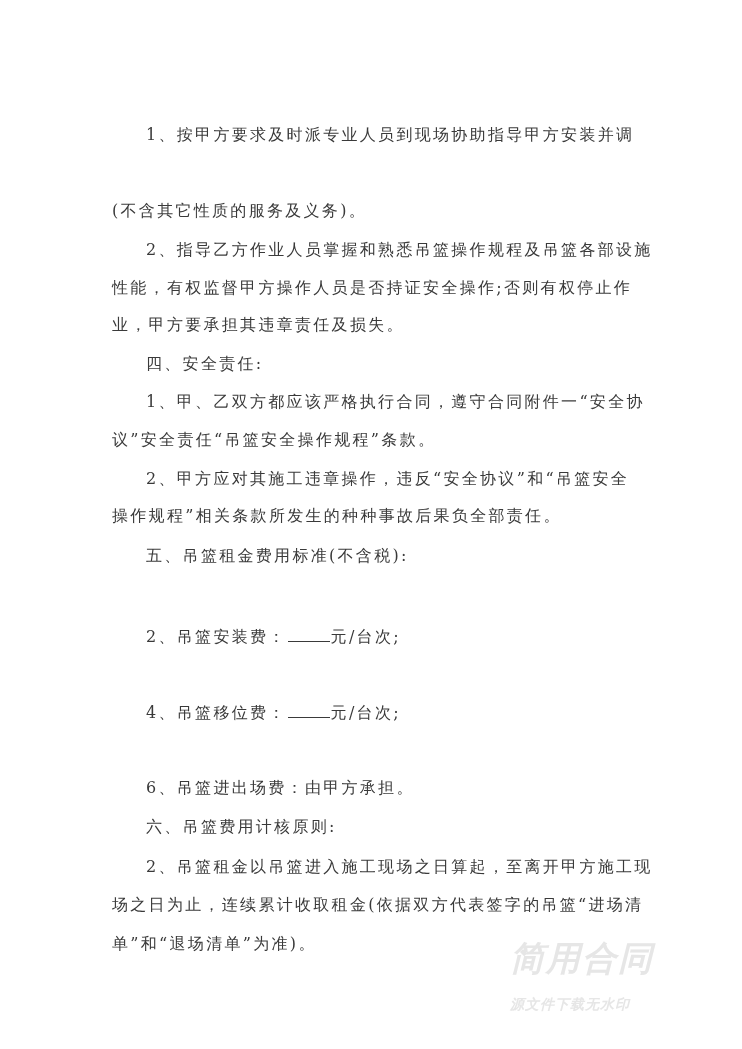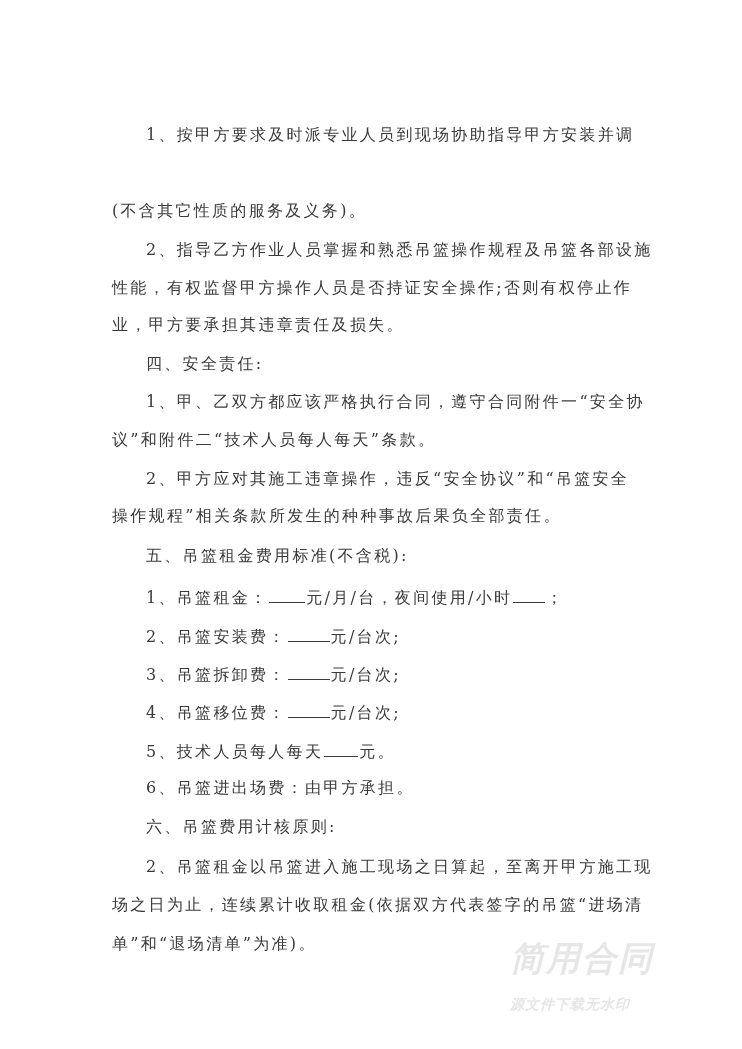--- a/index.html
+++ b/index.html
@@ -36,46 +36,37 @@
   <div class="line indent" style="top:106px">1、按甲方要求及时派专业人员到现场协助指导甲方安装并调</div>
   <div class="line" style="top:182px">(不含其它性质的服务及义务)。</div>
 
   <div class="line indent" style="top:221px">2、指导乙方作业人员掌握和熟悉吊篮操作规程及吊篮各部设施</div>
   <div class="line" style="top:259px">性能，有权监督甲方操作人员是否持证安全操作;否则有权停止作</div>
   <div class="line" style="top:296px">业，甲方要承担其违章责任及损失。</div>
 
   <div class="line indent" style="top:335px">四、安全责任:</div>
 
   <div class="line indent" style="top:373px">1、甲、乙双方都应该严格执行合同，遵守合同附件一“安全协</div>
-  <div class="line" style="top:411px">议”和附件二“技术人员每人每天”条款。</div>
+  <div class="line" style="top:411px">议”安全责任“吊篮安全操作规程”条款。</div>
 
   <div class="line indent" style="top:450px">2、甲方应对其施工违章操作，违反“安全协议”和“吊篮安全</div>
   <div class="line" style="top:487px">操作规程”相关条款所发生的种种事故后果负全部责任。</div>
 
   <div class="line indent" style="top:527px">五、吊篮租金费用标准(不含税):</div>
 
-  <div class="line indent" style="top:567px">
-    <span>1、吊篮租金：</span><span class="blank" style="width:36px"></span><span>元/月/台，夜间使用/小时</span><span class="blank" style="width:32px"></span><span>；</span>
-  </div>
 
   <div class="line indent" style="top:606px">
     <span>2、吊篮安装费：</span><span class="blank" style="width:42px"></span><span>元/台次;</span>
   </div>
 
-  <div class="line indent" style="top:644px">
-    <span>3、吊篮拆卸费：</span><span class="blank" style="width:42px"></span><span>元/台次;</span>
-  </div>
 
   <div class="line indent" style="top:682px">
     <span>4、吊篮移位费：</span><span class="blank" style="width:42px"></span><span>元/台次;</span>
   </div>
 
-  <div class="line indent" style="top:721px">
-    <span>5、技术人员每人每天</span><span class="blank" style="width:34px"></span><span>元。</span>
-  </div>
 
   <div class="line indent" style="top:759px">6、吊篮进出场费：由甲方承担。</div>
 
   <div class="line indent" style="top:798px">六、吊篮费用计核原则:</div>
 
   <div class="line indent" style="top:838px">2、吊篮租金以吊篮进入施工现场之日算起，至离开甲方施工现</div>
   <div class="line" style="top:876px">场之日为止，连续累计收取租金(依据双方代表签字的吊篮“进场清</div>
   <div class="line" style="top:915px">单”和“退场清单”为准)。</div>
 
   <div class="watermark">

